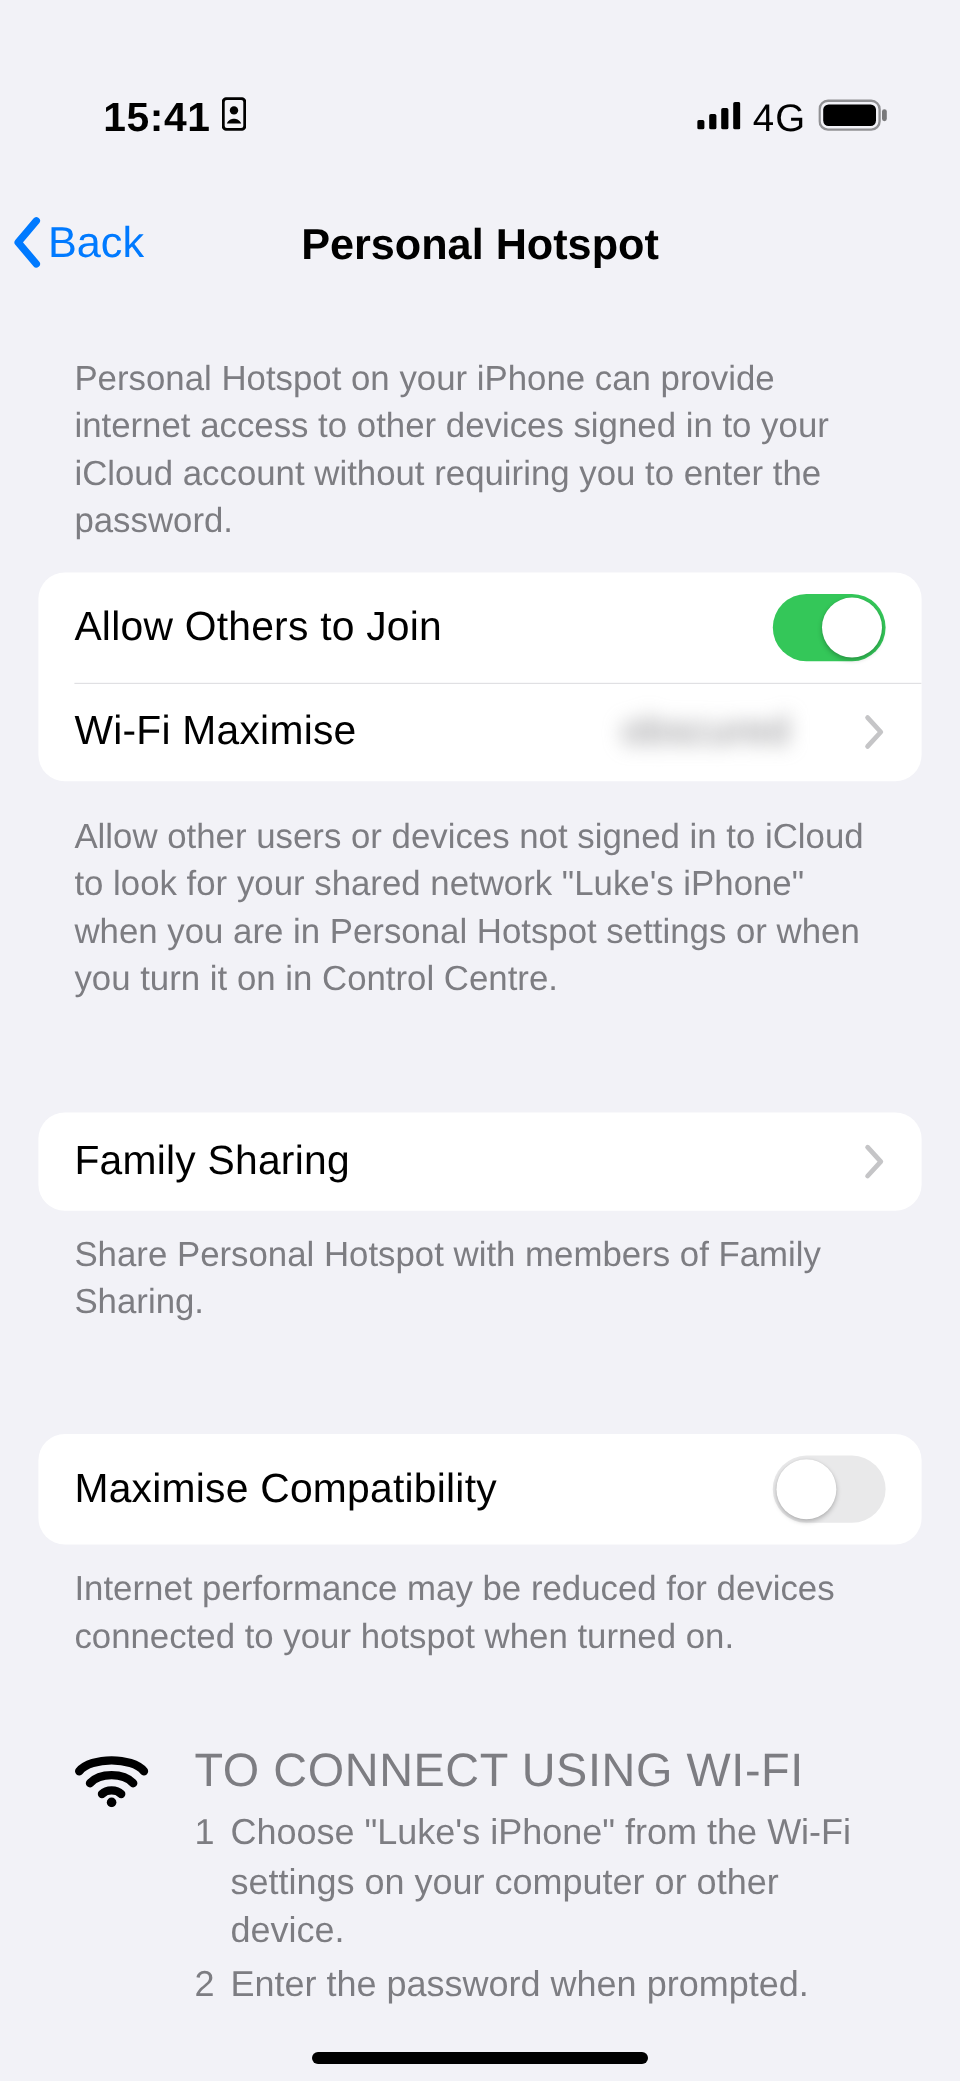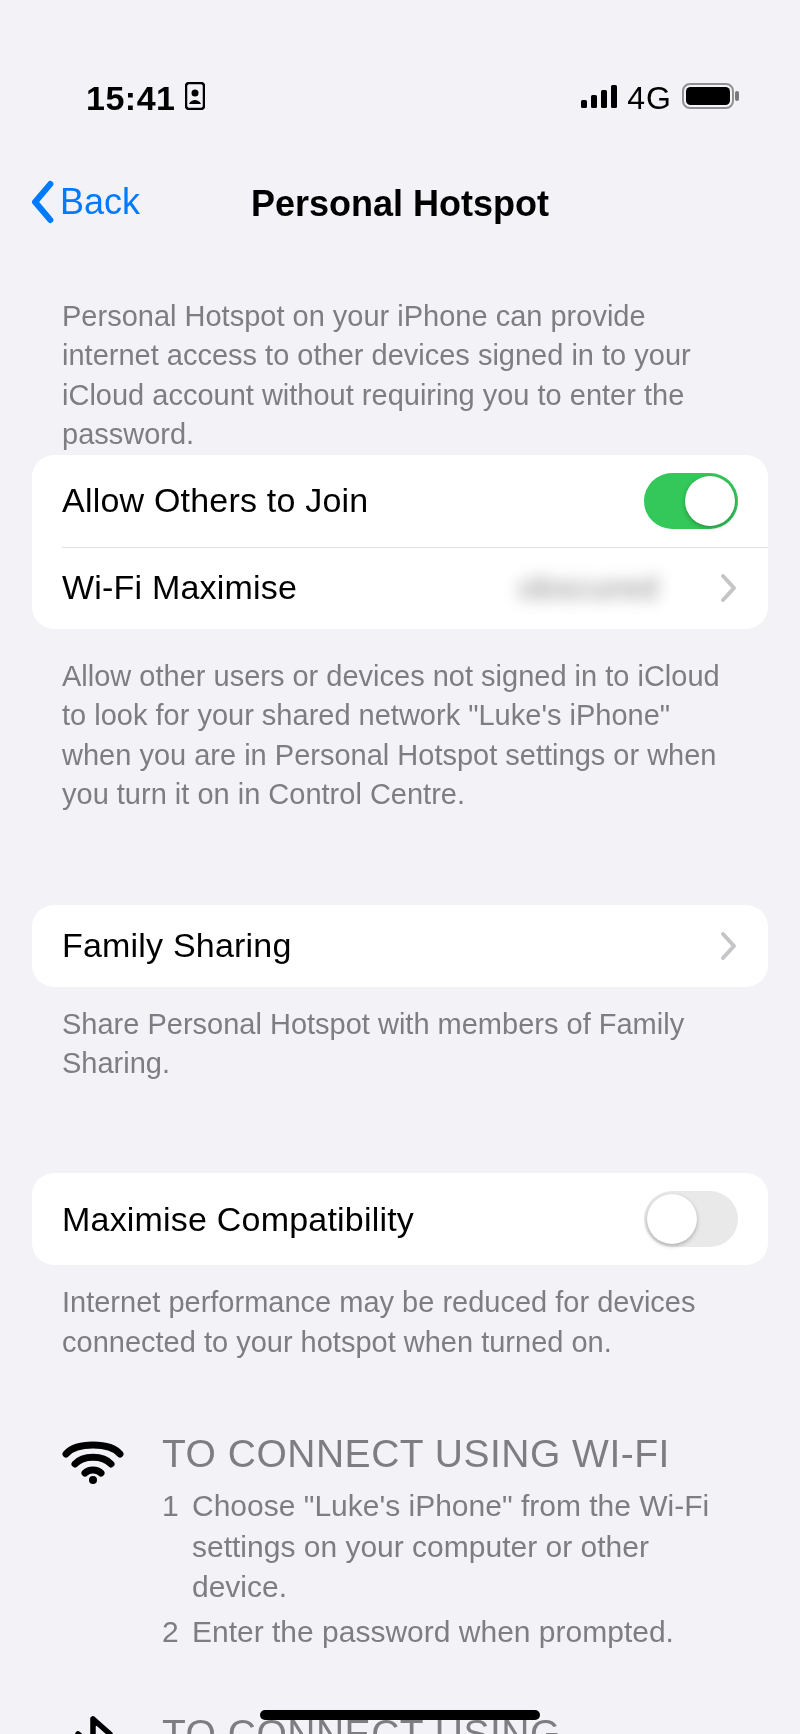--- a/index.html
+++ b/index.html
@@ -28,21 +28,21 @@
   .nav-header {
     height: 90px;
     position: relative;
     display: flex;
     align-items: center;
     justify-content: center;
     padding-top: 4px;
   }
   .back-btn {
     position: absolute;
-    left: 28px;
+    left: 8px;
     top: 50%;
     transform: translateY(-50%);
     display: flex;
     align-items: center;
     gap: 4px;
     color: #007aff;
     font-size: 36px;
     font-weight: 400;
     cursor: pointer;
   }
@@ -52,21 +52,21 @@
   
   .content { padding: 0 32px; }
 
   .section-header-text,
   .section-footer-text {
     color: #7d7d82;
     font-size: 29px;
     line-height: 1.36;
     padding: 0 30px;
   }
-  .section-header-text { margin-top: 50px; }
+  .section-header-text { margin-top: 50px; margin-bottom: 22px; }
   .section-footer-text { margin-top: 18px; }
 
   .group {
     background: #fff;
     border-radius: 22px;
     overflow: hidden;
   }
 
   .row {
     display: flex;

